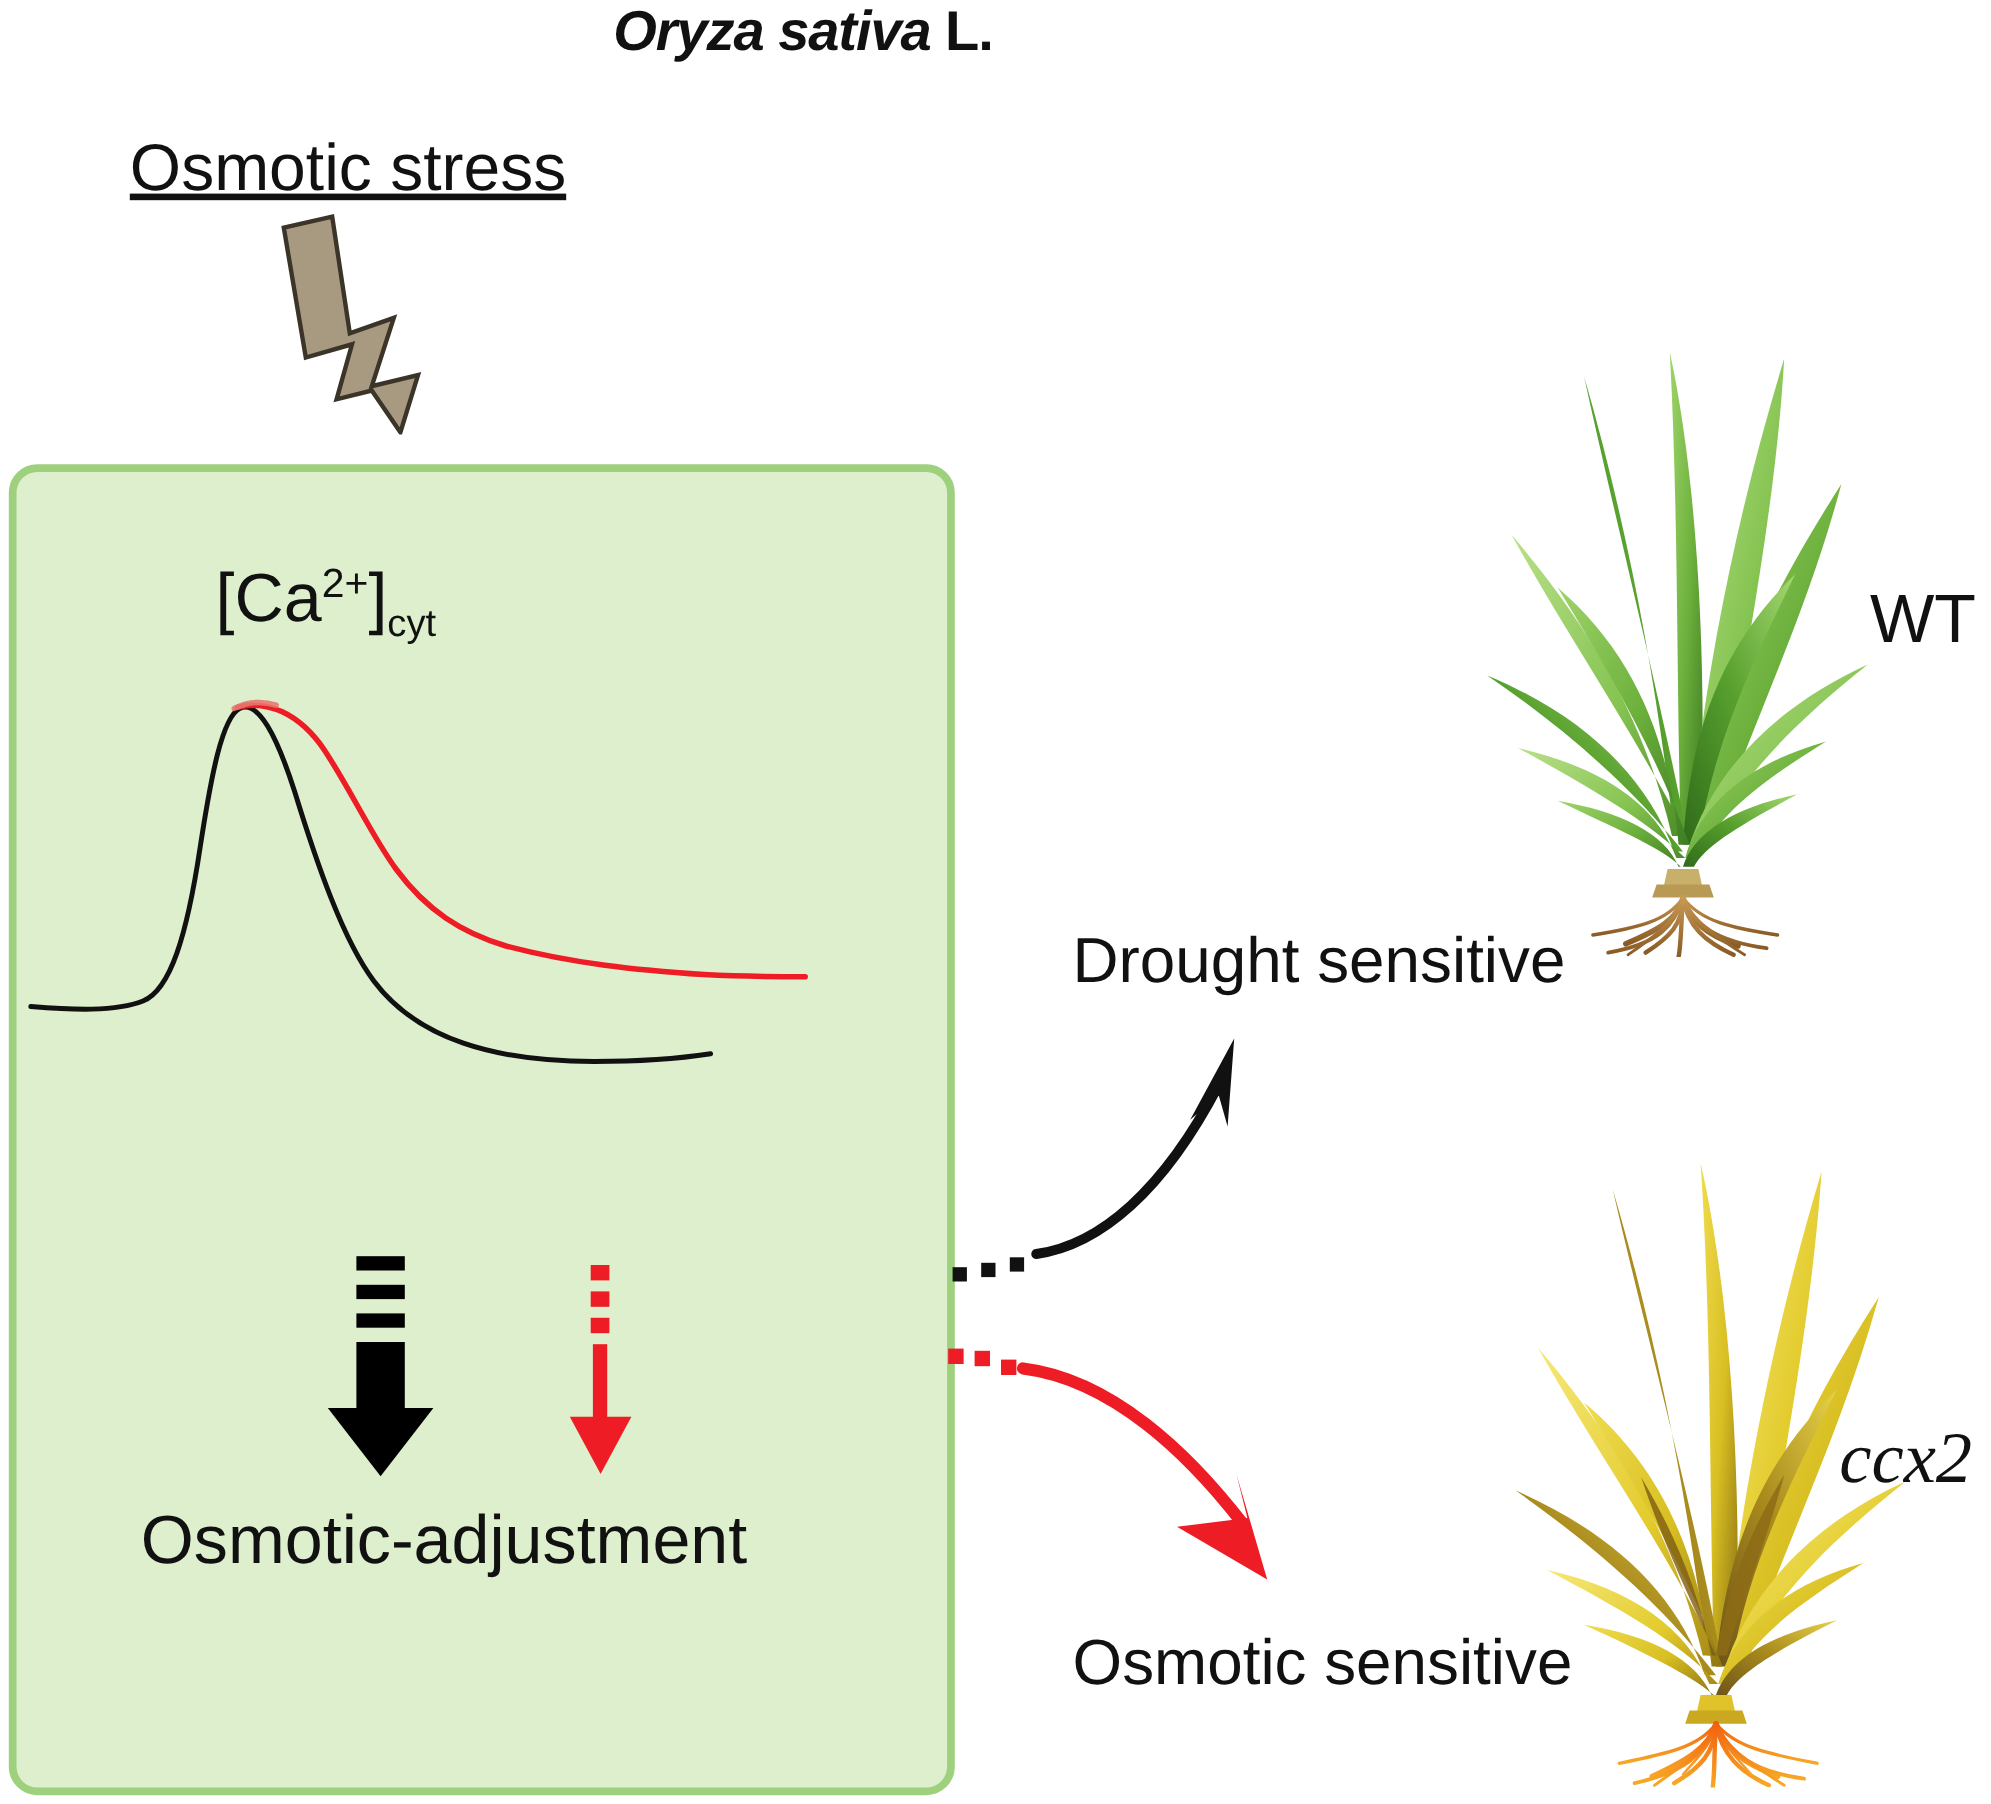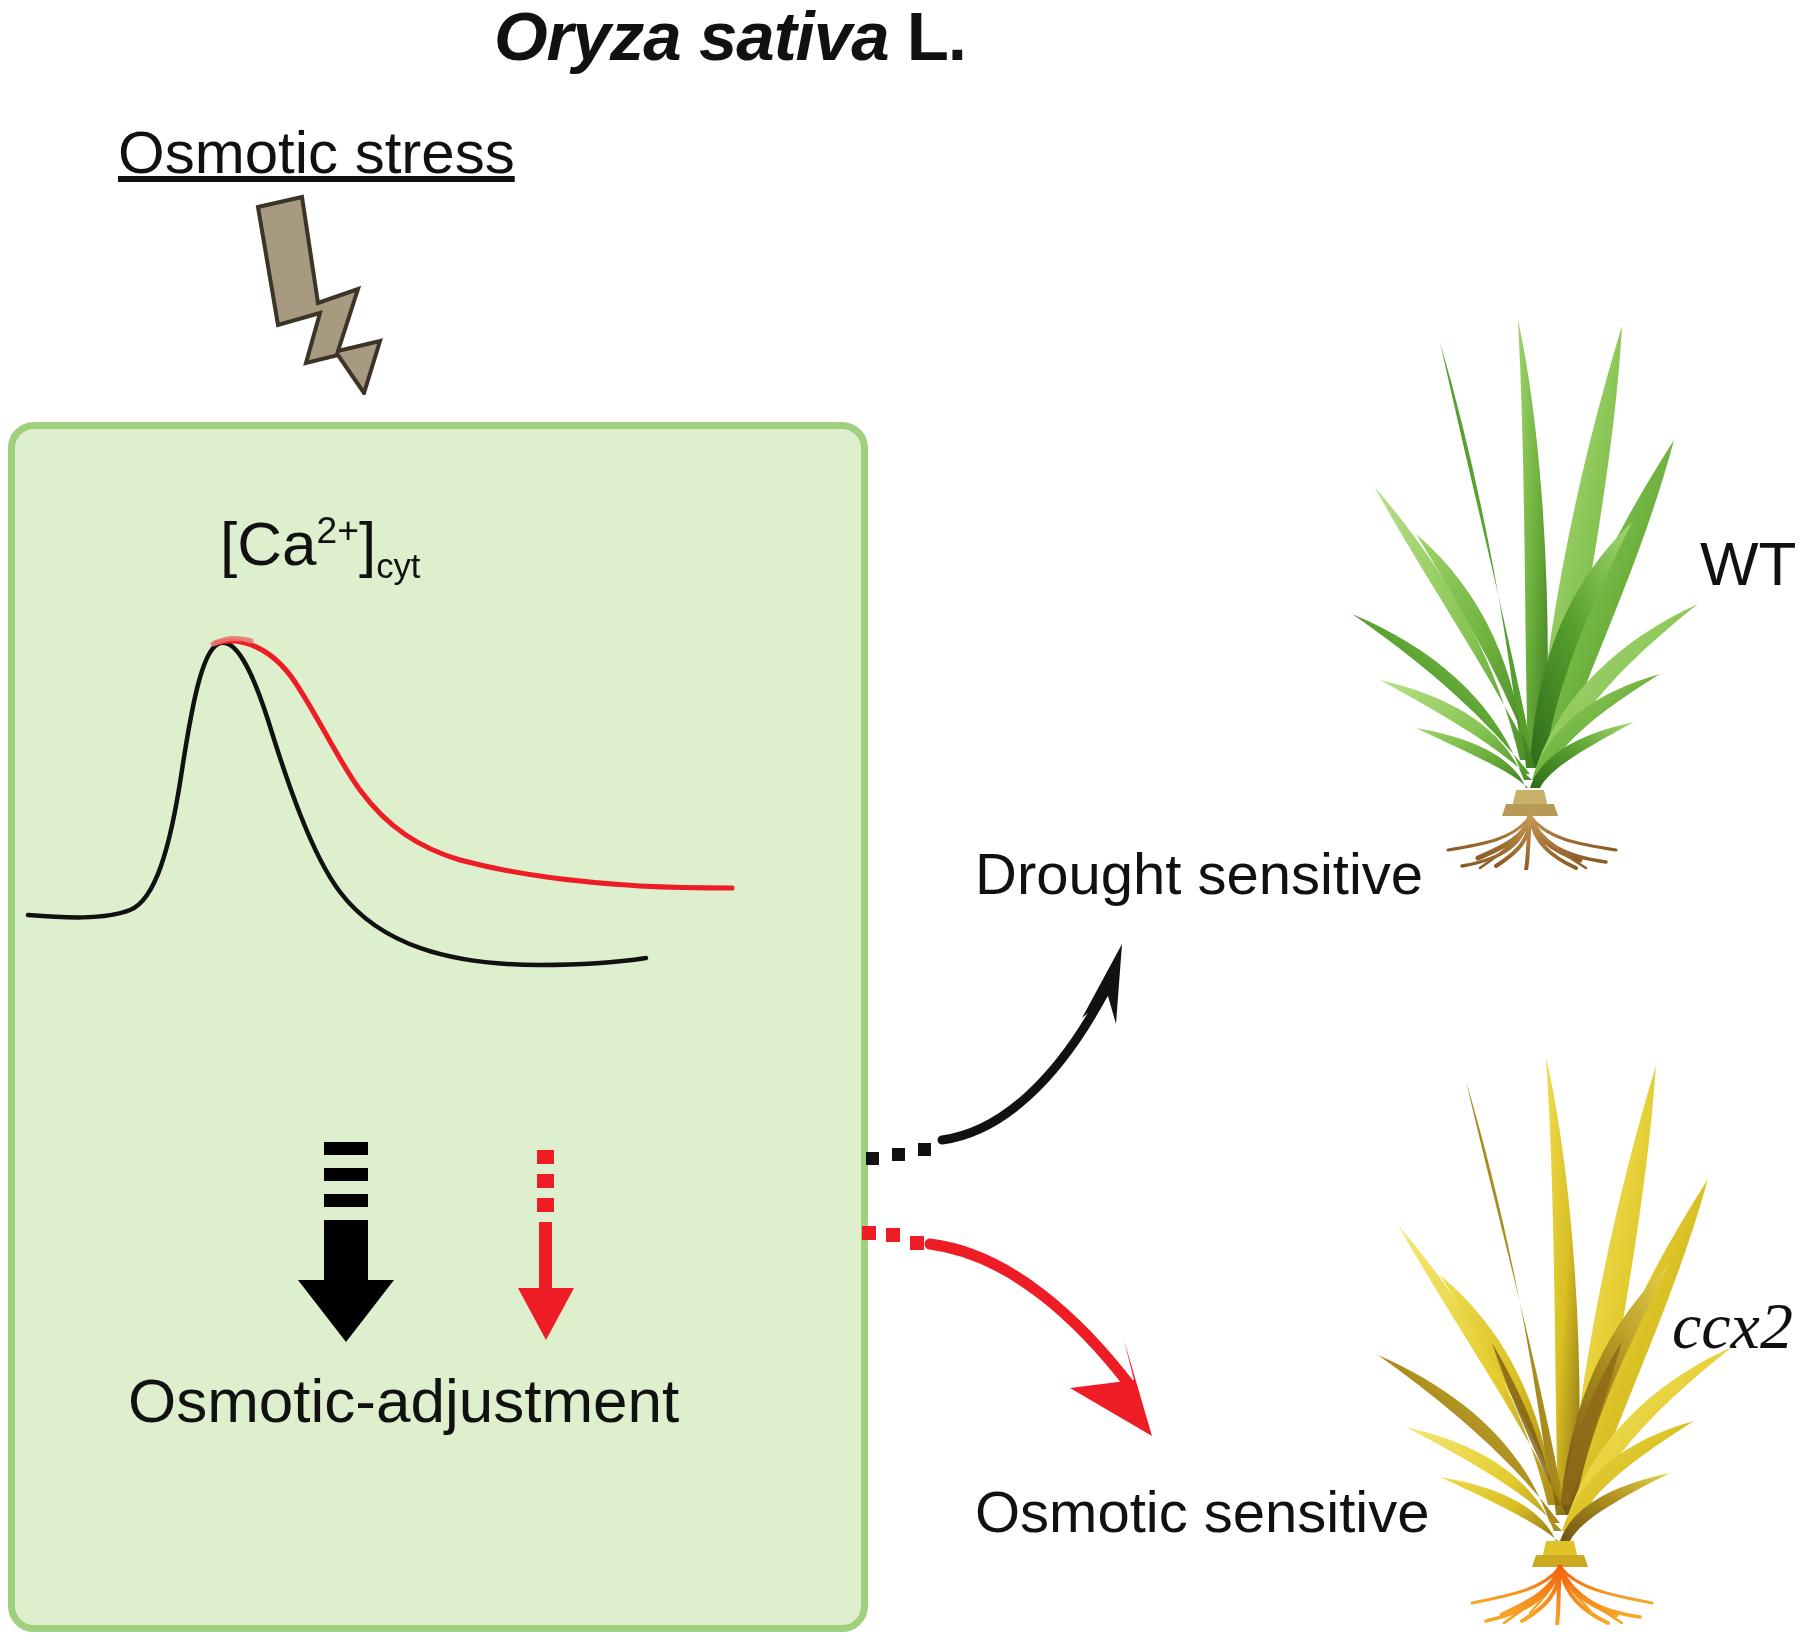--- a/index.html
+++ b/index.html
@@ -4,21 +4,21 @@
 <style>
   html,body{margin:0;padding:0;background:#ffffff;}
   body{width:1810px;height:1640px;position:relative;overflow:hidden;
        font-family:"Liberation Sans","DejaVu Sans",sans-serif;color:#111;}
 
   .abs{position:absolute;}
 
   
   #title{
     left:0;top:2px;width:1460px;text-align:center;
-    font-size:69px;font-weight:bold;letter-spacing:-1px;line-height:1.0;
+    font-size:51px;font-weight:bold;letter-spacing:-1px;line-height:1.0;
   }
   #title .it{font-style:italic;}
   #title .up{font-style:normal;}
 
   
   #osmotic-stress-label{
     left:118px;top:118px;font-size:60px;font-weight:400;white-space:nowrap;text-decoration:underline;
   }
 
   
@@ -28,21 +28,21 @@
   #green-panel{
     left:8px;top:422px;width:860px;height:1210px;
     background:#ddefcc;
     border:7px solid #9ed07e;
     border-radius:26px;
     box-sizing:border-box;
   }
 
   
   #ca-label{
-    left:196px;top:512px;font-size:62px;white-space:nowrap;line-height:1;margin-left:24px;
+    left:196px;top:512px;font-size:62px;white-space:nowrap;line-height:1;
   }
   #ca-label sup{font-size:0.60em;vertical-align:super;}
   #ca-label sub{font-size:0.56em;vertical-align:sub;}
 
   
   #curves{left:20px;top:610px;width:830px;height:400px;}
 
   
   #arrow-black{left:290px;top:1140px;width:110px;height:205px;}
   #arrow-red{left:510px;top:1148px;width:76px;height:195px;}

